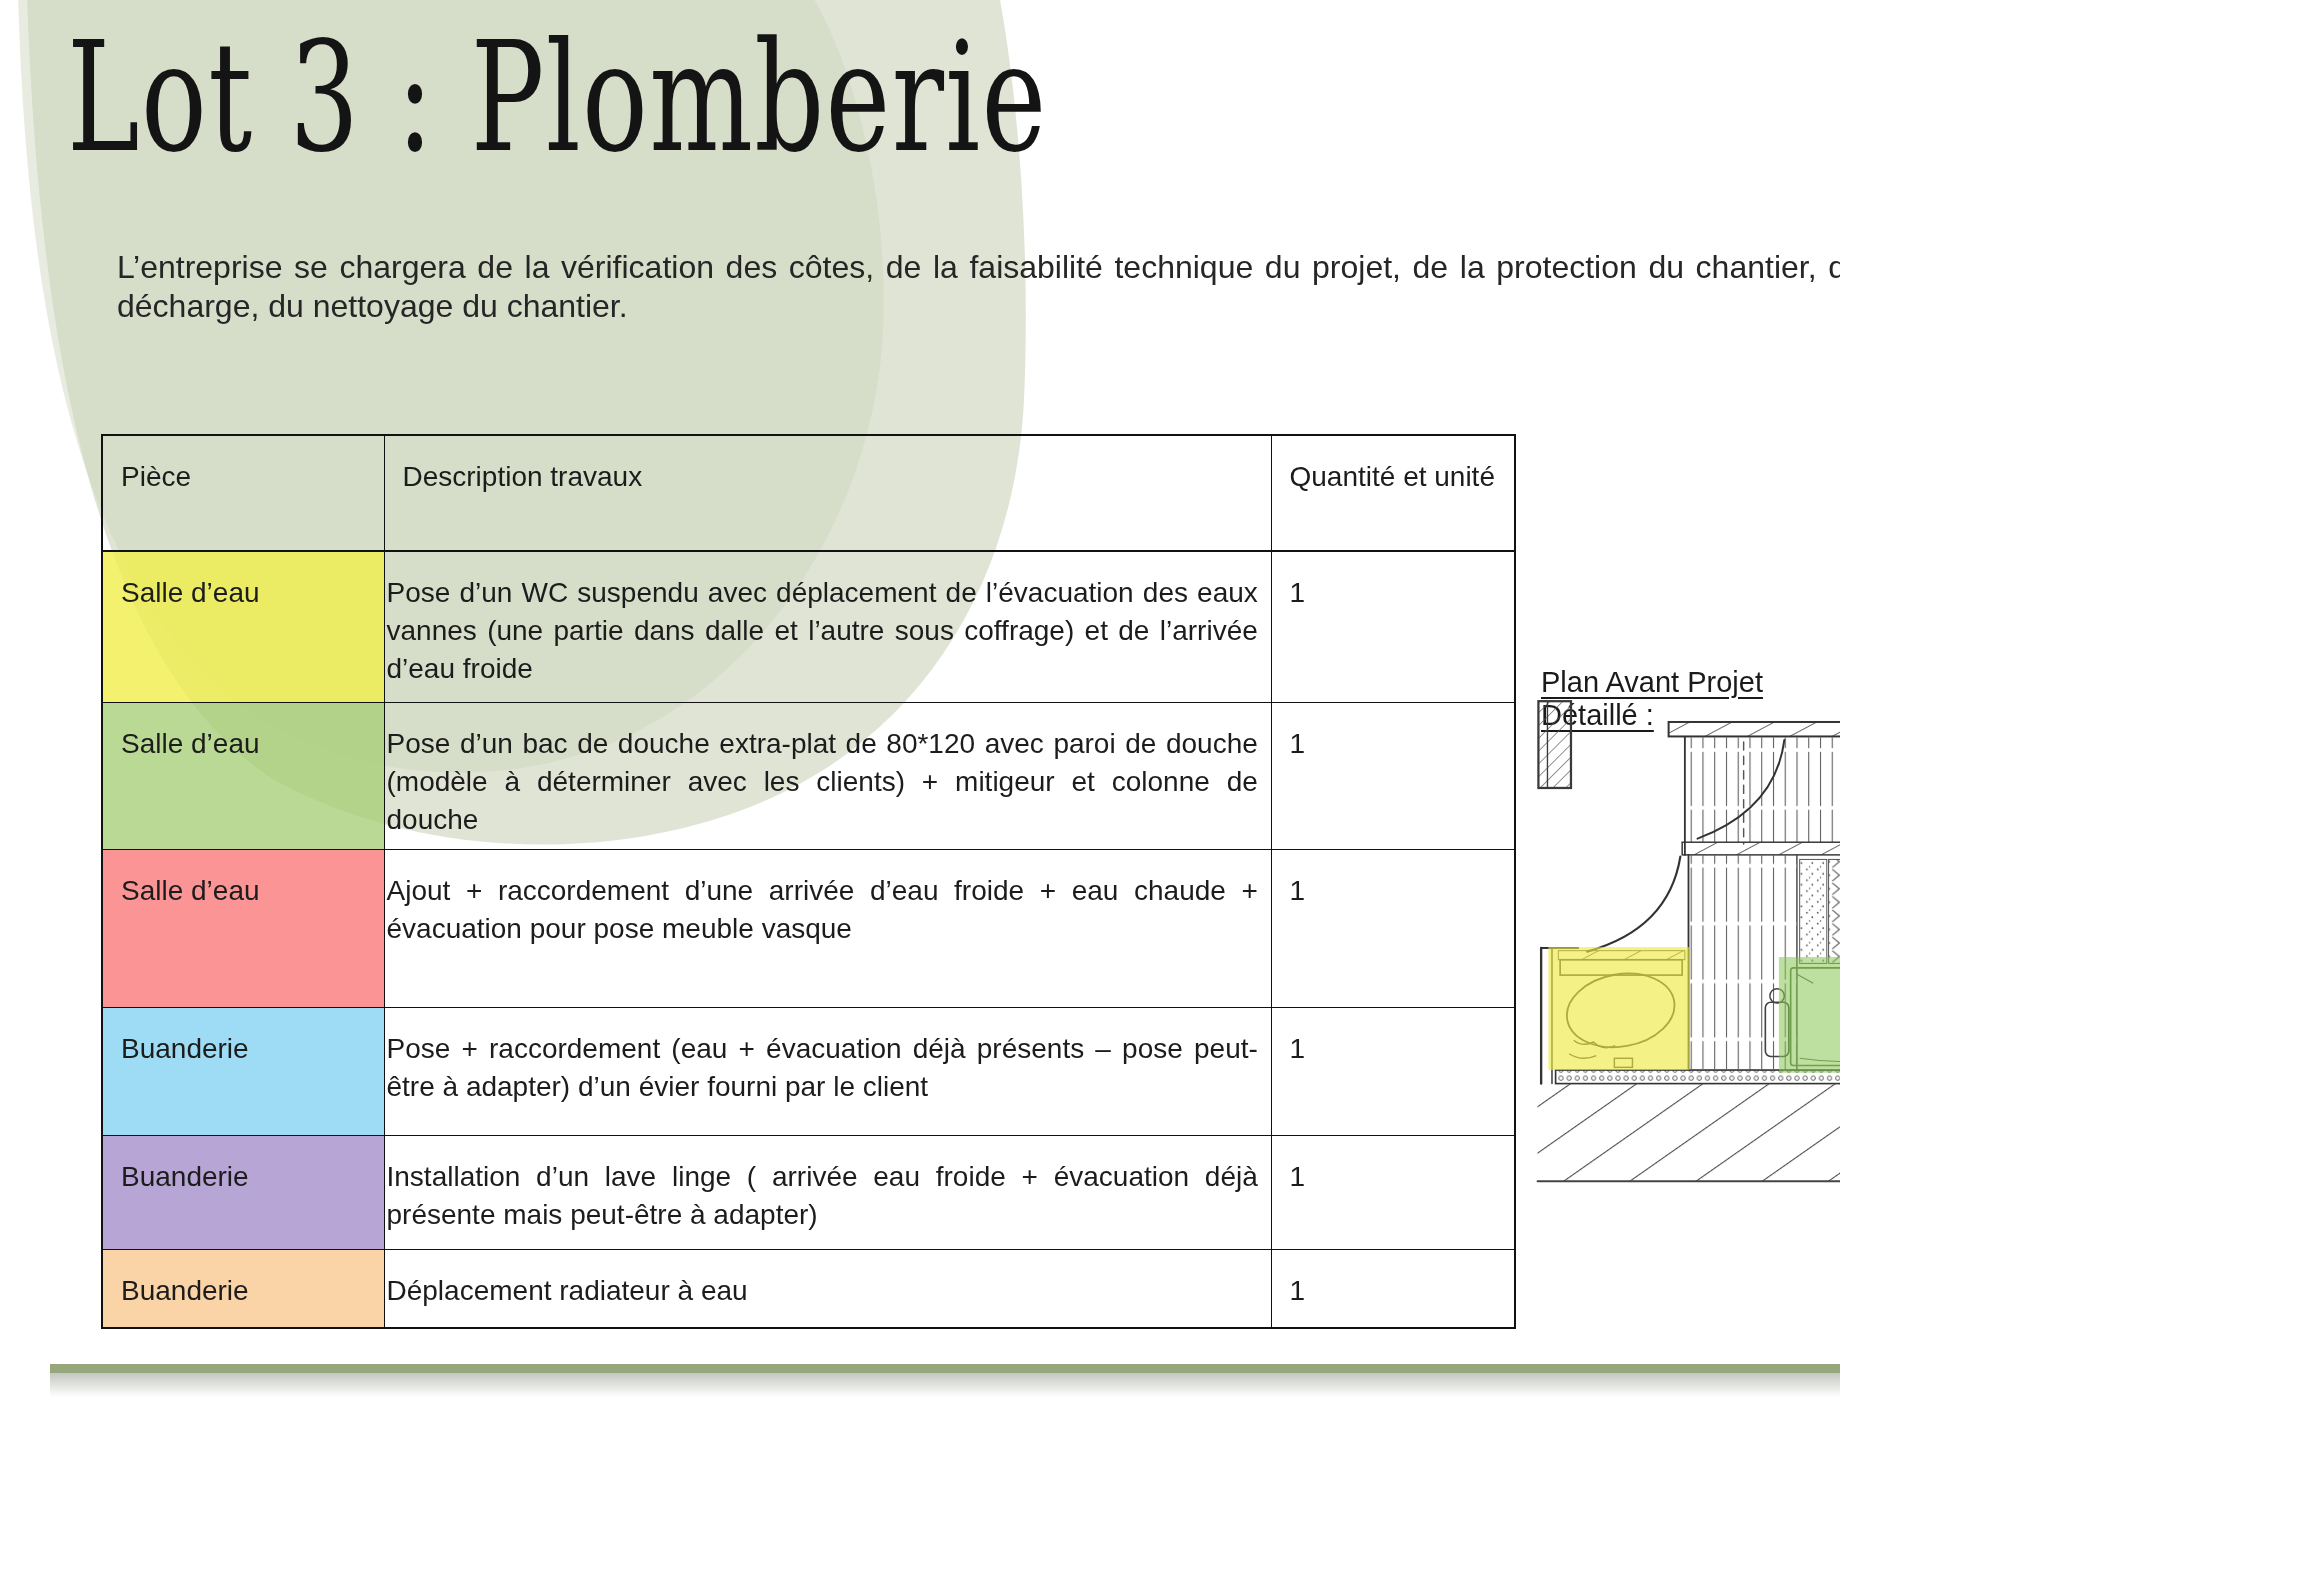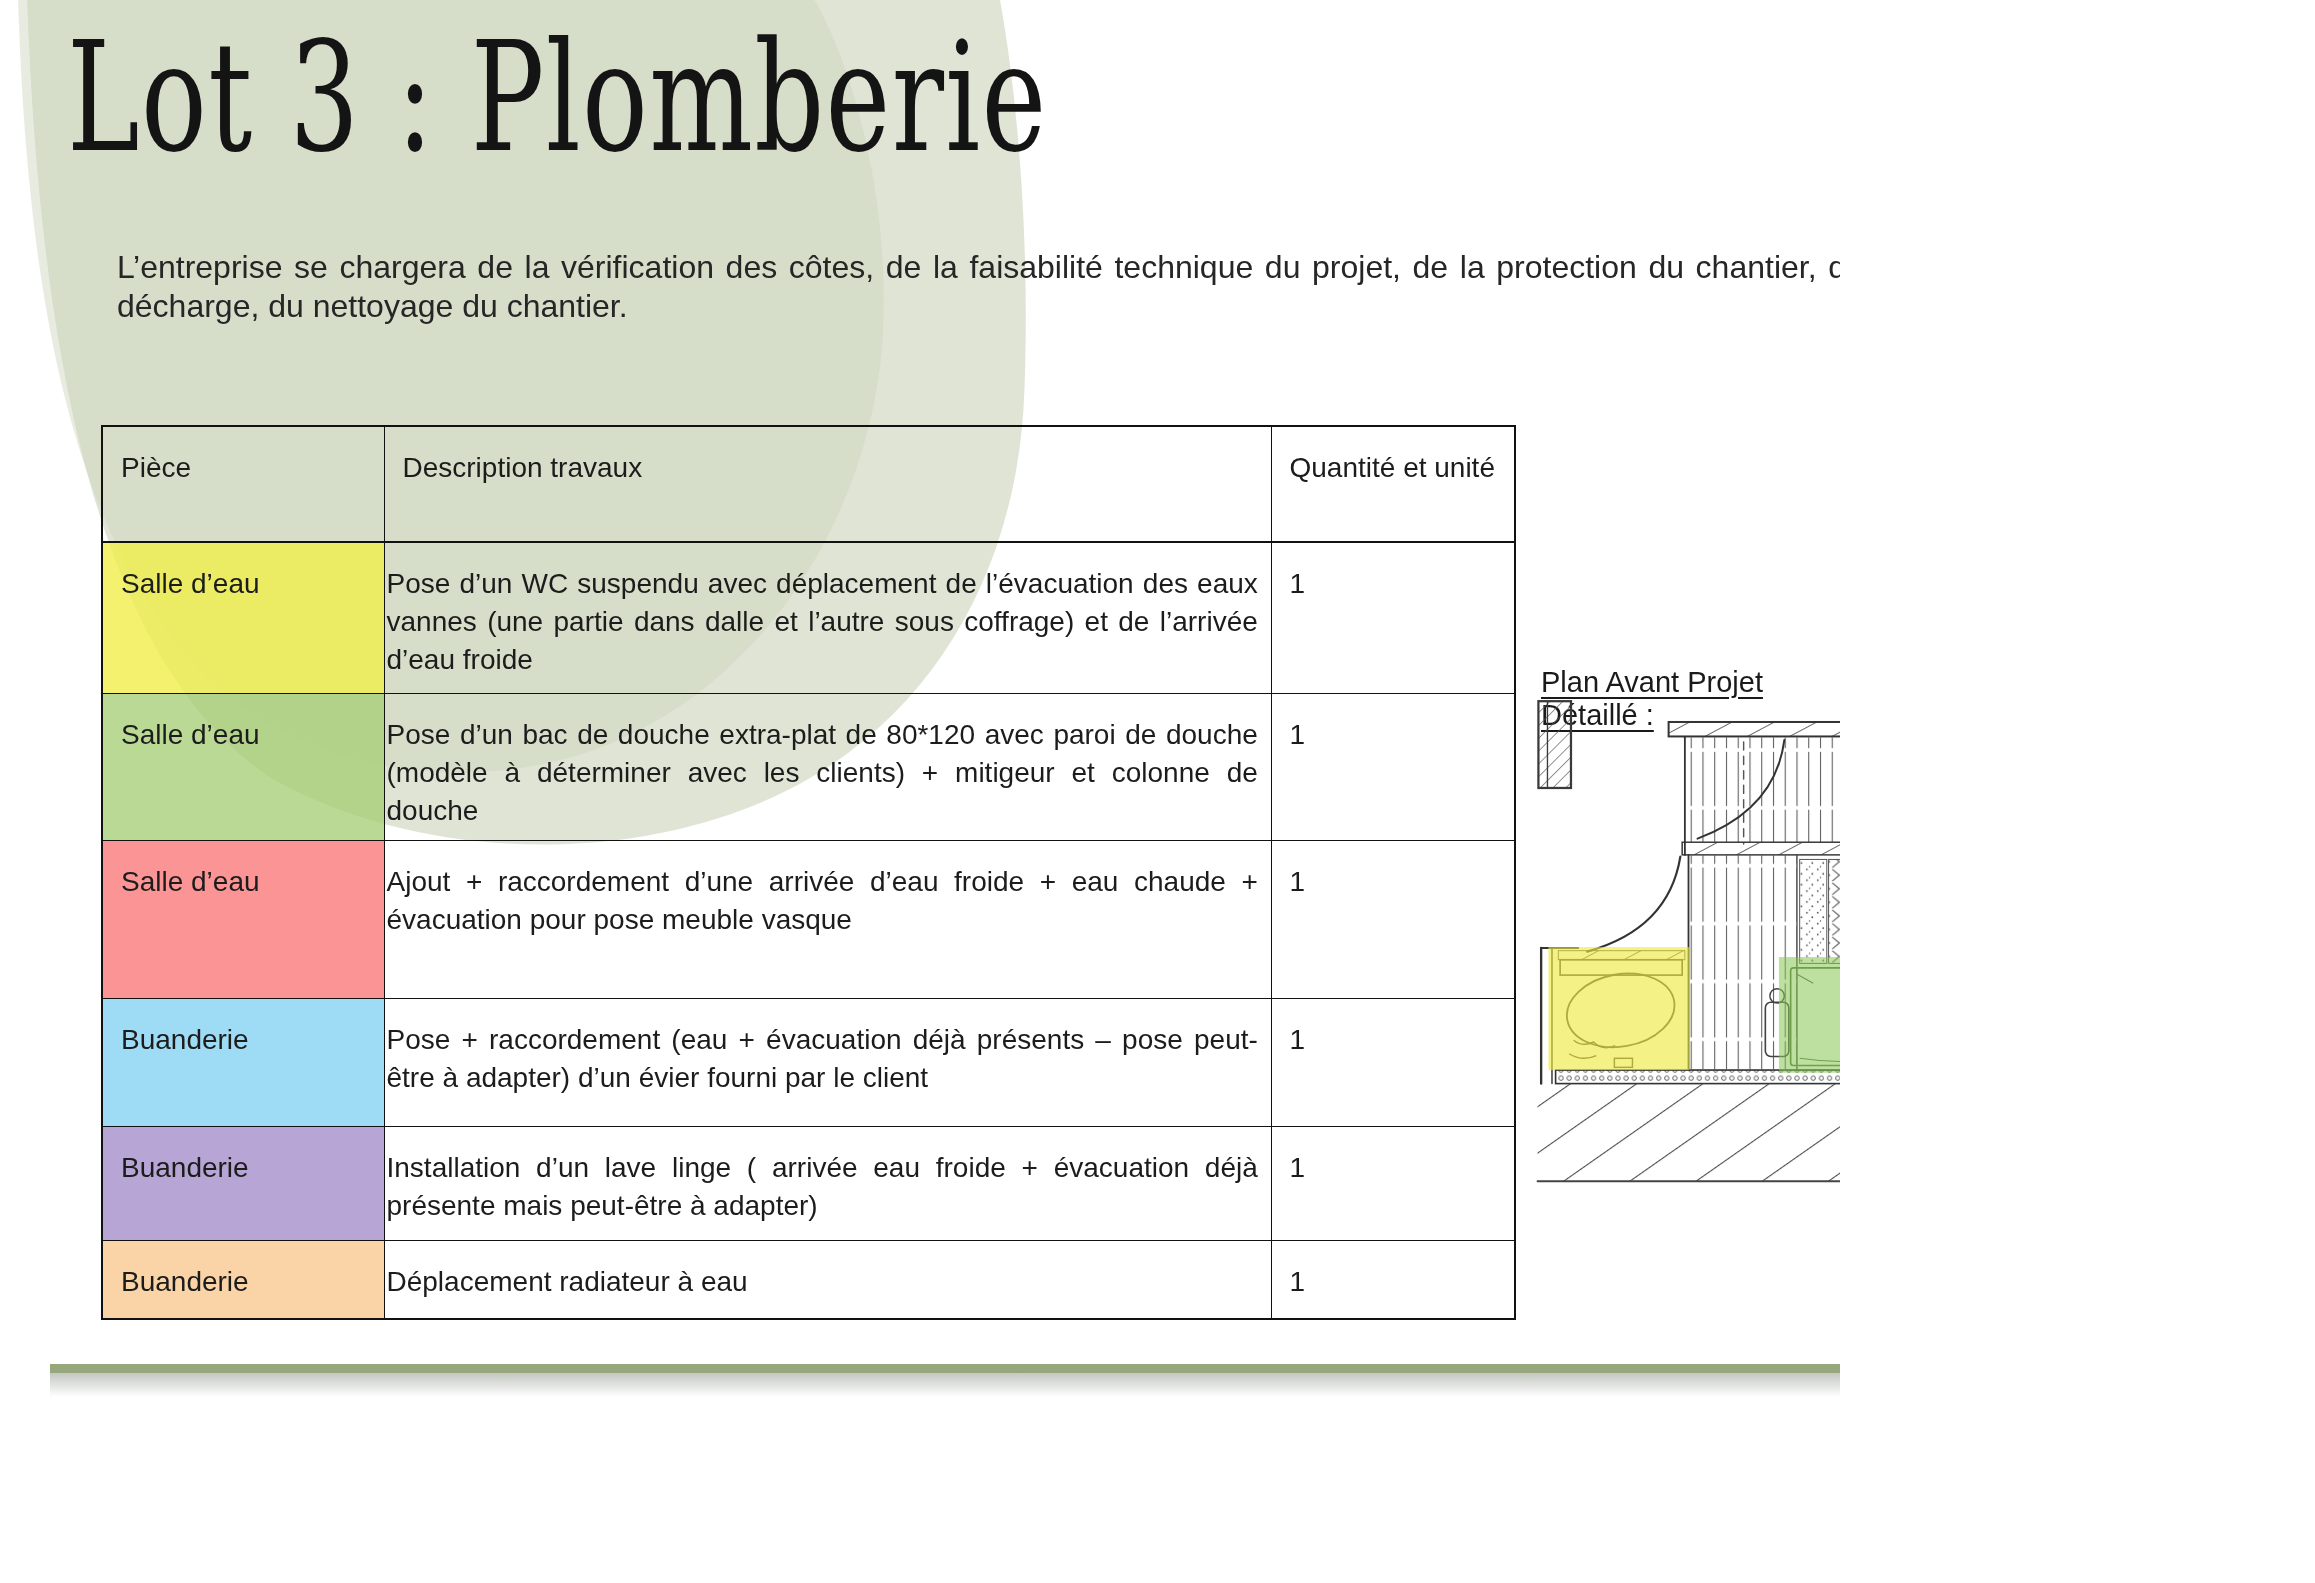--- a/index.html
+++ b/index.html
@@ -12,21 +12,21 @@
     font-family:"DejaVu Serif","Liberation Serif",serif;font-weight:400;
     font-size:152px;line-height:181px;color:#141414;letter-spacing:1.8px;
     transform:scaleX(.72);transform-origin:left top;white-space:nowrap;}
 
   .intro{position:absolute;left:101px;top:232px;width:2173px;margin:16px;
     font-size:32px;line-height:39px;text-align:justify;color:#262626;}
 
   .works-table{position:absolute;left:101px;top:425px;border-collapse:collapse;table-layout:fixed;
     font-size:28px;line-height:38px;color:#1c1c1c;background:transparent;}
   .works-table, .works-table td, .works-table th{border:1.8px solid #111;}
-  .works-table{border-width:2.7px;}
+  .works-table{border-width:2.7px;margin-top:9px;}
   .works-table th{border-bottom-width:2.7px;font-weight:400;text-align:left;vertical-align:top;
     padding:22px 12.7px 0 18px;background:transparent;}
   .works-table td{vertical-align:top;padding:22px 12.7px 0 18px;background:transparent;}
   .col-piece{width:282px;}
   .col-desc{width:887px;}
   .col-qty{width:244px;}
   td.c-desc{text-align:justify;padding-left:2px;}
   tr.h-row{height:116px;}
   tr.r-0{height:151px;} tr.r-1{height:147px;} tr.r-2{height:158px;}
   tr.r-3{height:128px;} tr.r-4{height:114px;} tr.r-5{height:79px;}

